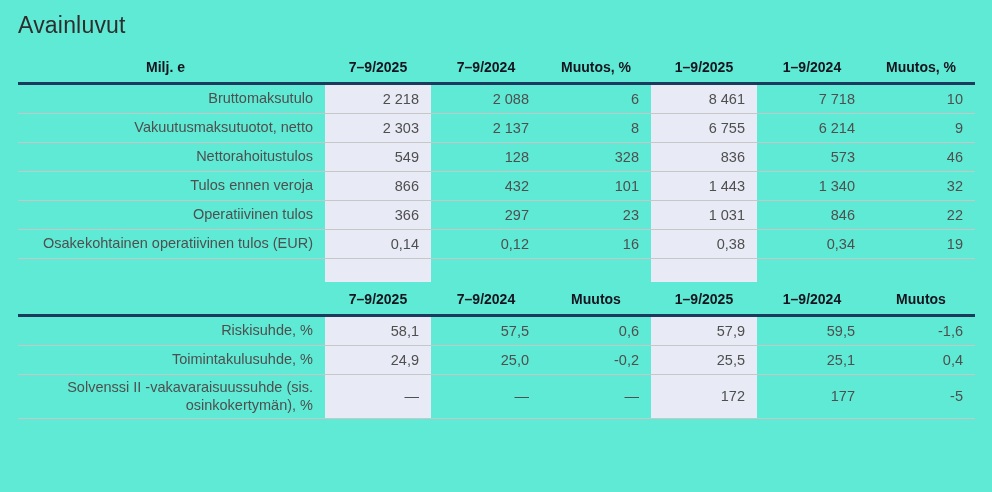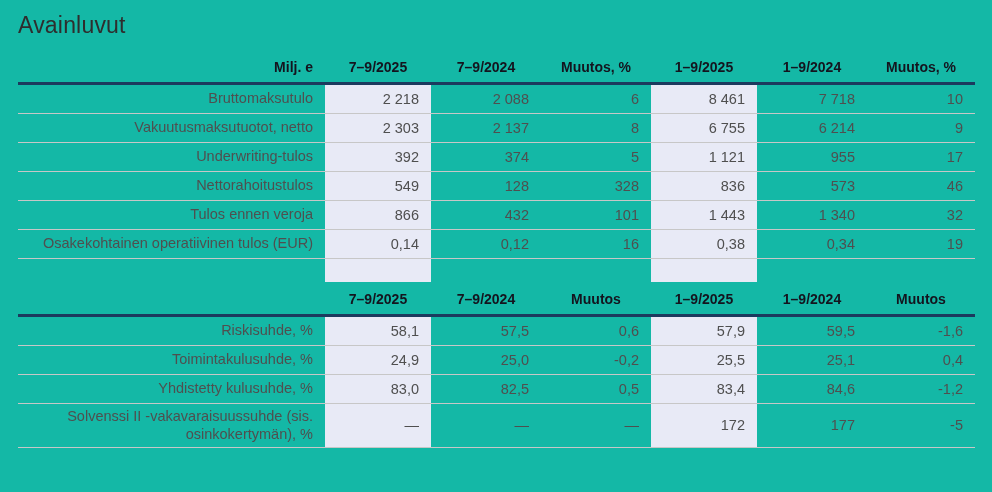--- a/index.html
+++ b/index.html
@@ -6,21 +6,21 @@
     margin: 0;
     padding: 0;
     background: #ffffff;
     font-family: "Liberation Sans", "DejaVu Sans", sans-serif;
   }
   .page {
     width: 992px;
     height: 492px;
     box-sizing: border-box;
     padding: 6px 15px 0 18px;
-    background: #14b8a6;
+    background: #5eead4;
     overflow: hidden;
   }
   h1.title {
     font-size: 23px;
     font-weight: 500;
     letter-spacing: 0.2px;
     color: #2e2e2e;
     margin: 6px 0 15px 0;
   }
   table.figures {
@@ -33,21 +33,21 @@
   table.figures th {
     font-size: 14px;
     font-weight: bold;
     color: #14141e;
     text-align: center;
     padding: 5px 12px 7px 12px;
     border-bottom: 3px solid #1c3a5e;
     white-space: nowrap;
   }
   table.figures th.label {
-    text-align: right;
+    text-align: center;
     padding-left: 0;
   }
   table.figures td {
     padding: 3px 12px 4px 12px;
     border-bottom: 1px solid #c7c7c7;
     vertical-align: middle;
     height: 21px;
   }
   table.figures td.label {
     text-align: right;
@@ -110,45 +110,45 @@
         <tr>
           <td class="label">Vakuutusmaksutuotot, netto</td>
           <td class="num hl">2 303</td>
           <td class="num">2 137</td>
           <td class="num">8</td>
           <td class="num hl">6 755</td>
           <td class="num">6 214</td>
           <td class="num">9</td>
         </tr>
         <tr>
-          <td class="label">Underwriting-tulos</td>
-          <td class="num hl">392</td>
-          <td class="num">374</td>
-          <td class="num">5</td>
-          <td class="num hl">1 121</td>
-          <td class="num">955</td>
-          <td class="num">17</td>
-        </tr>
-        <tr>
           <td class="label">Nettorahoitustulos</td>
           <td class="num hl">549</td>
           <td class="num">128</td>
           <td class="num">328</td>
           <td class="num hl">836</td>
           <td class="num">573</td>
           <td class="num">46</td>
         </tr>
         <tr>
           <td class="label">Tulos ennen veroja</td>
           <td class="num hl">866</td>
           <td class="num">432</td>
           <td class="num">101</td>
           <td class="num hl">1 443</td>
           <td class="num">1 340</td>
           <td class="num">32</td>
+        </tr>
+        <tr>
+          <td class="label">Operatiivinen tulos</td>
+          <td class="num hl">366</td>
+          <td class="num">297</td>
+          <td class="num">23</td>
+          <td class="num hl">1 031</td>
+          <td class="num">846</td>
+          <td class="num">22</td>
         </tr>
         <tr>
           <td class="label">Osakekohtainen operatiivinen tulos (EUR)</td>
           <td class="num hl">0,14</td>
           <td class="num">0,12</td>
           <td class="num">16</td>
           <td class="num hl">0,38</td>
           <td class="num">0,34</td>
           <td class="num">19</td>
         </tr>
@@ -198,29 +198,20 @@
         <tr>
           <td class="label">Toimintakulusuhde, %</td>
           <td class="num hl">24,9</td>
           <td class="num">25,0</td>
           <td class="num">-0,2</td>
           <td class="num hl">25,5</td>
           <td class="num">25,1</td>
           <td class="num">0,4</td>
         </tr>
         <tr>
-          <td class="label">Yhdistetty kulusuhde, %</td>
-          <td class="num hl">83,0</td>
-          <td class="num">82,5</td>
-          <td class="num">0,5</td>
-          <td class="num hl">83,4</td>
-          <td class="num">84,6</td>
-          <td class="num">-1,2</td>
-        </tr>
-        <tr>
           <td class="label">Solvenssi II -vakavaraisuussuhde (sis. osinkokertymän), %</td>
           <td class="num hl">—</td>
           <td class="num">—</td>
           <td class="num">—</td>
           <td class="num hl">172</td>
           <td class="num">177</td>
           <td class="num">-5</td>
         </tr>
       </tbody>
   </table>

